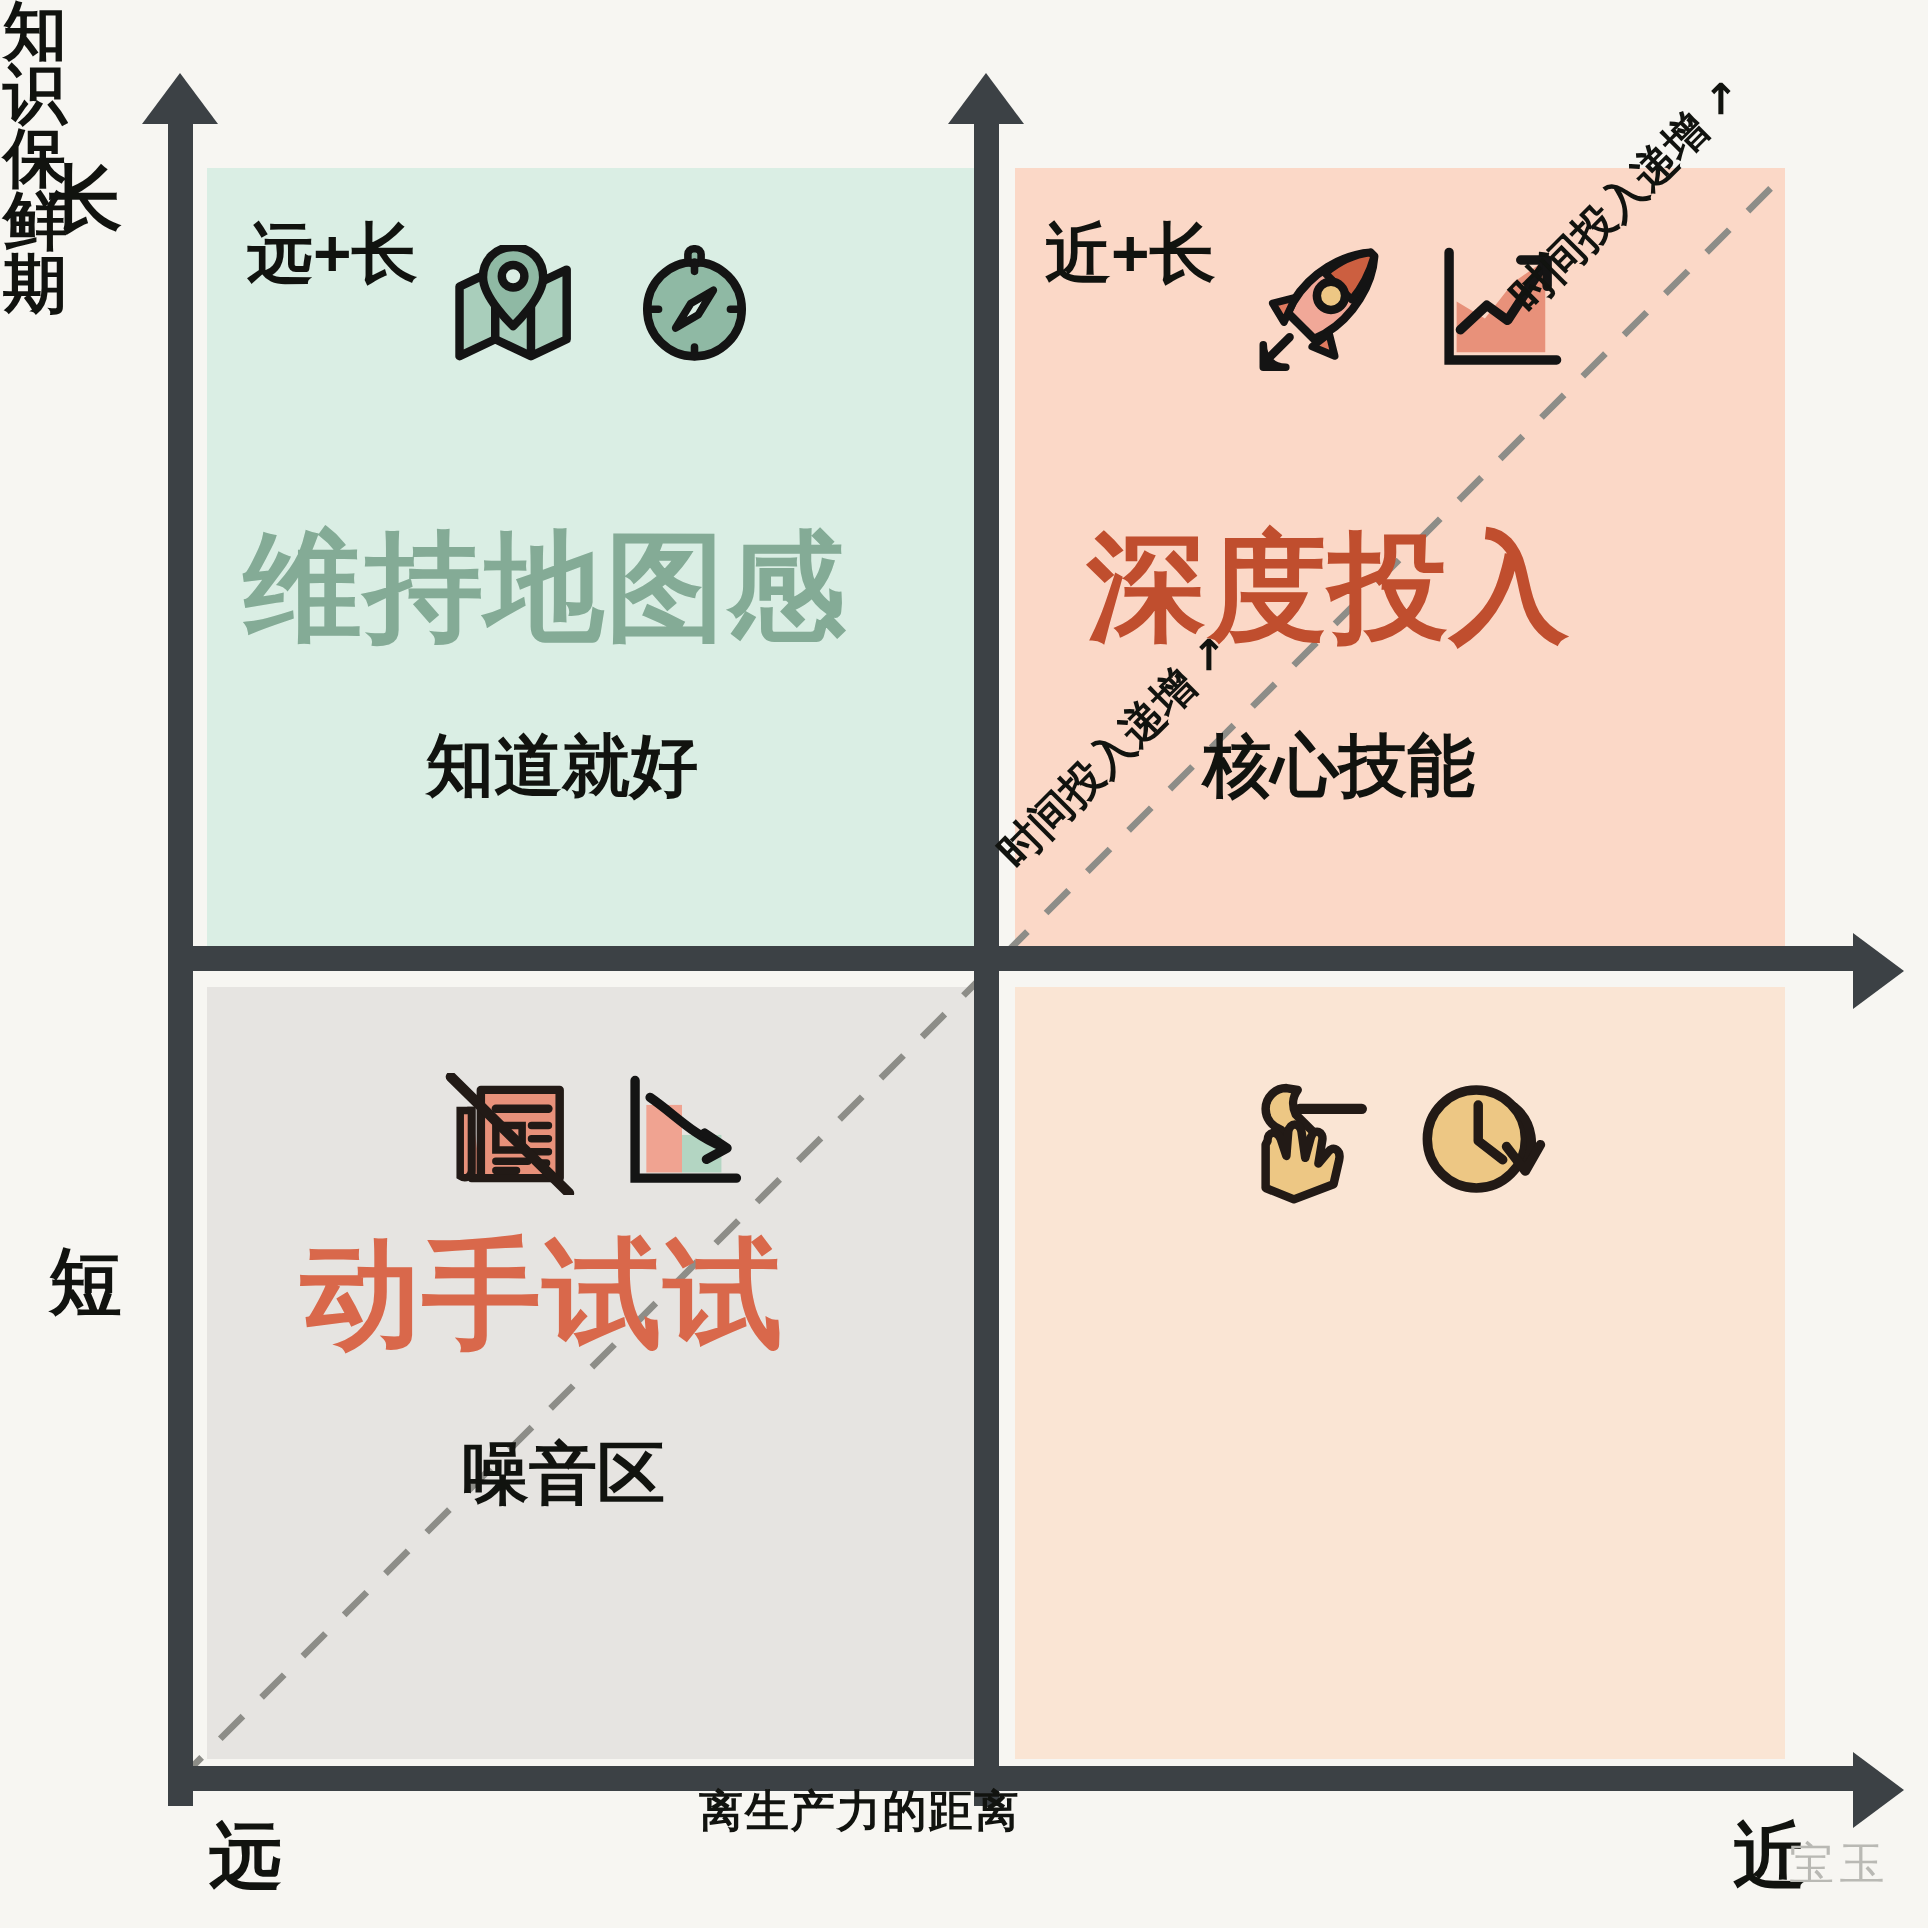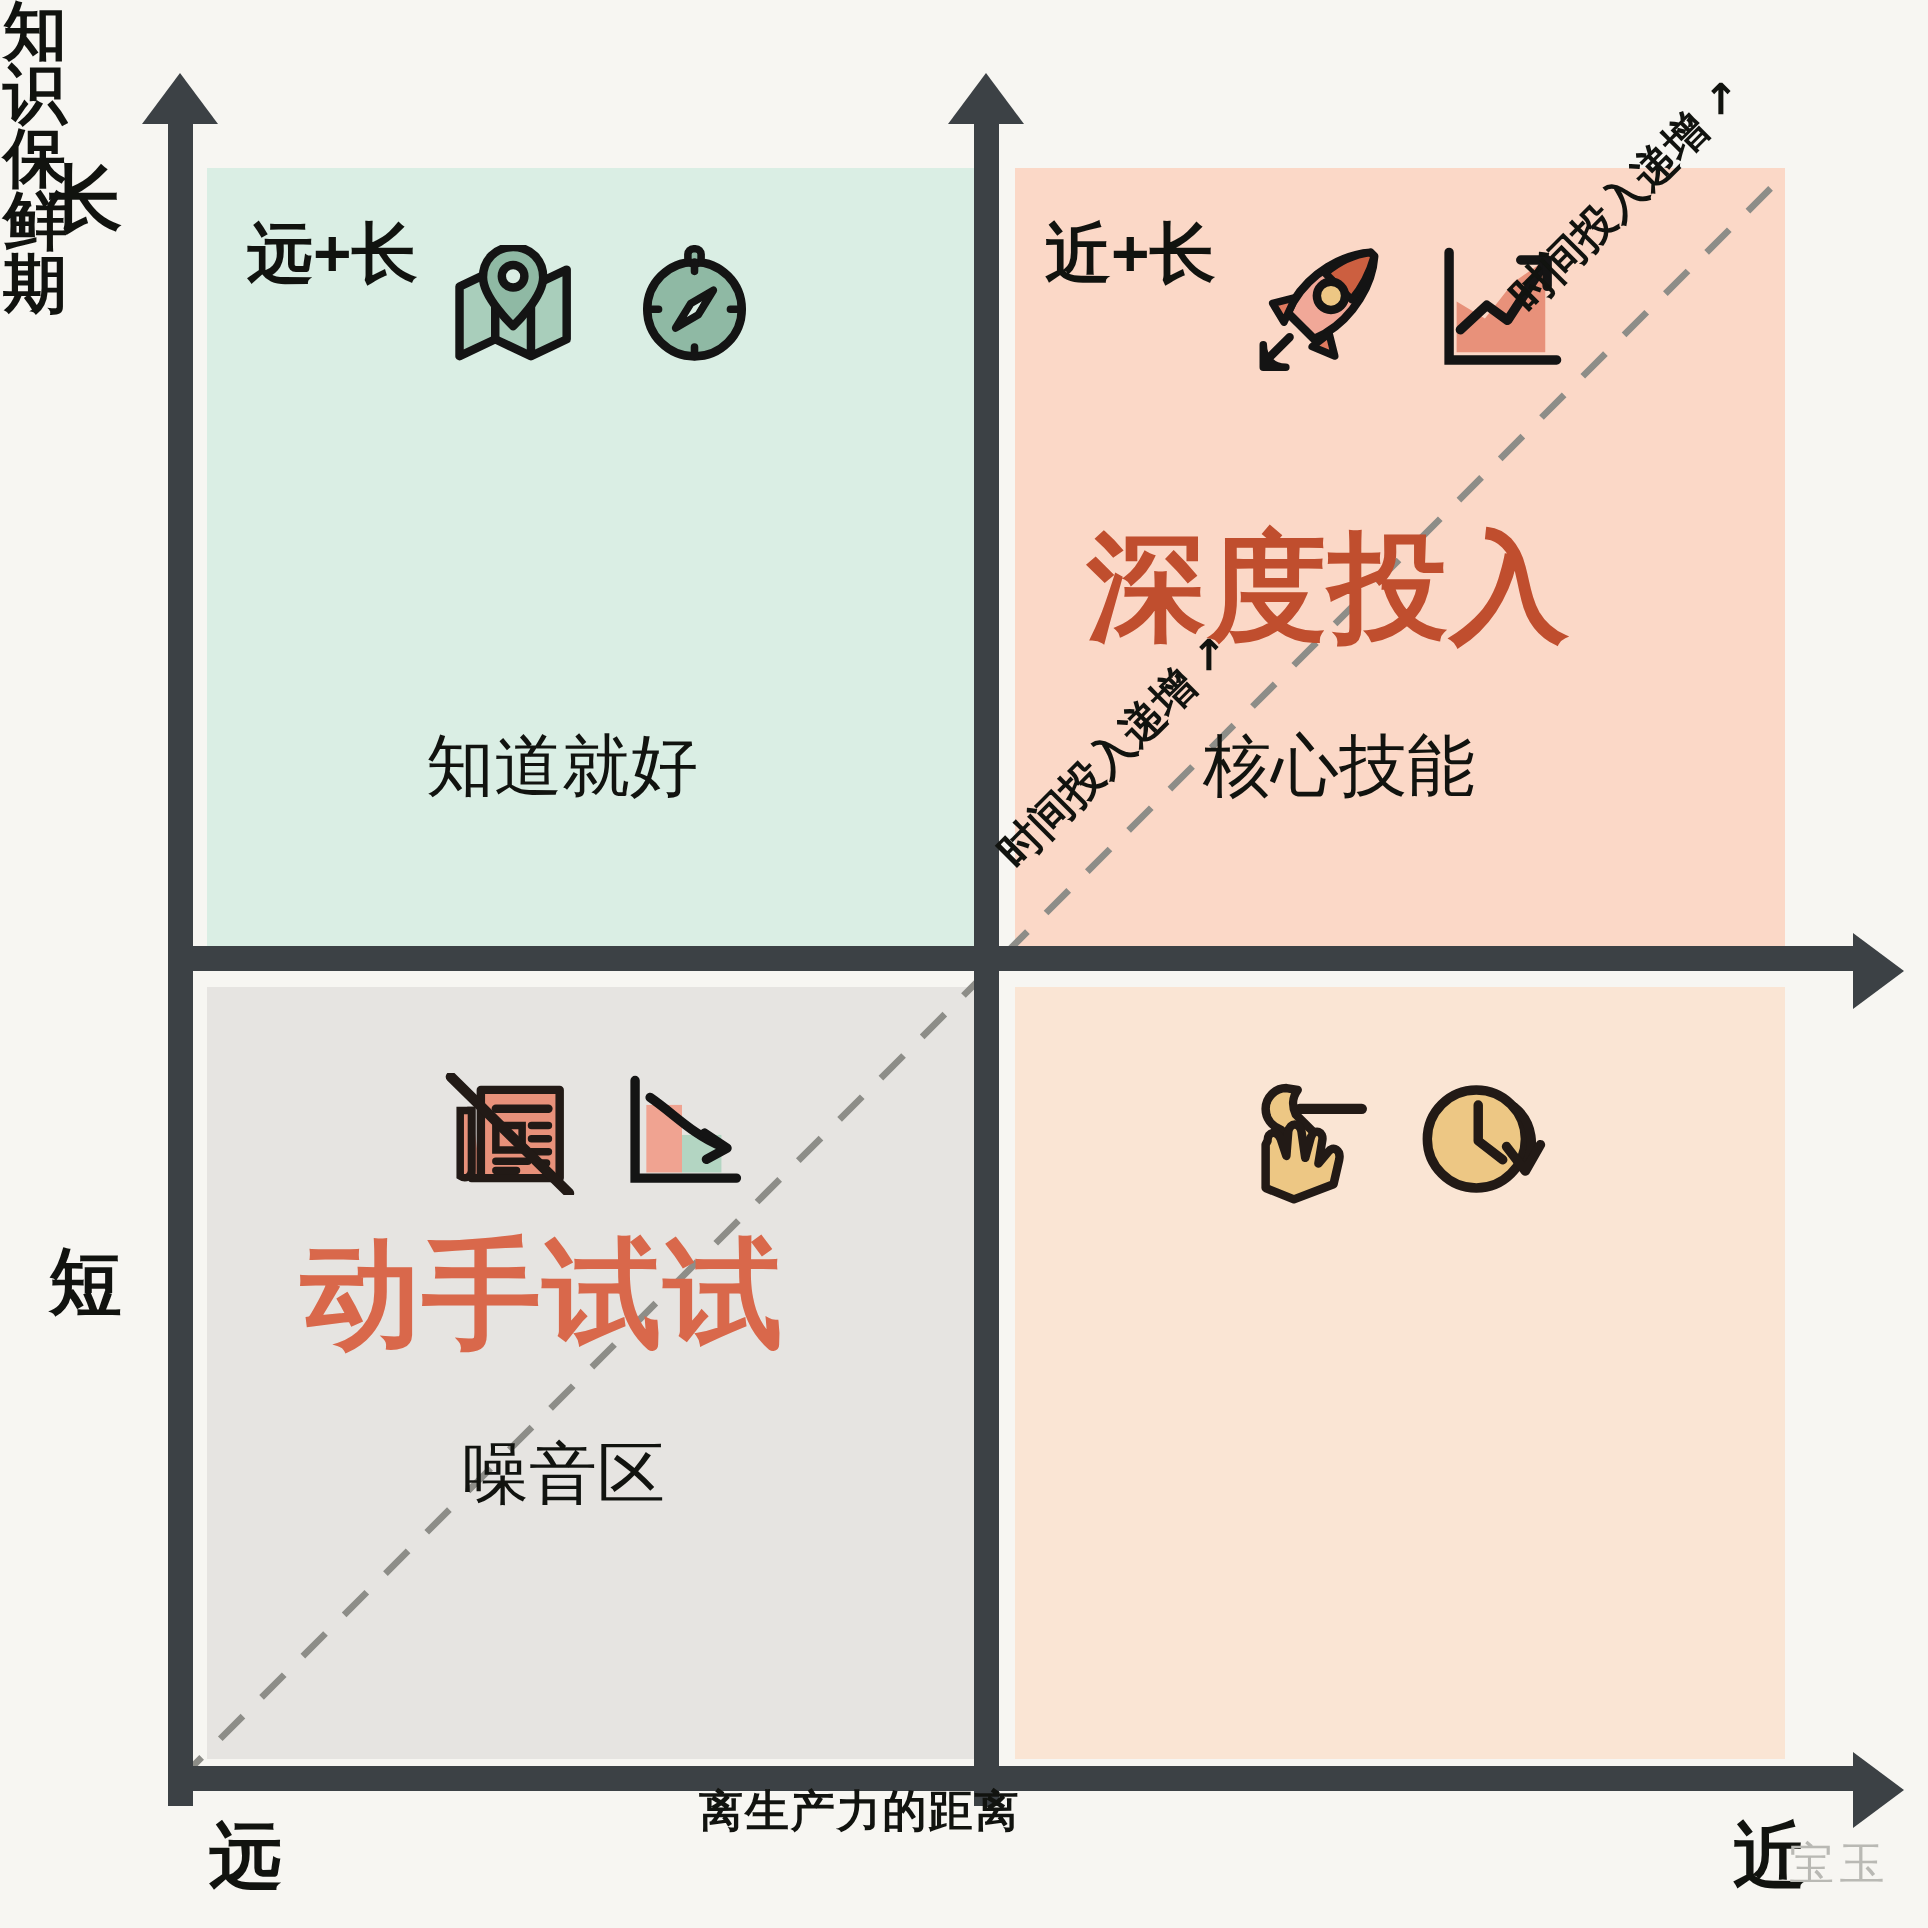--- a/index.html
+++ b/index.html
@@ -143,21 +143,21 @@
   .quad-title {
     position: absolute;
     font-size: 119px;
     font-weight: bold;
     white-space: nowrap;
     letter-spacing: 1.9px;
   }
   .quad-sub {
     position: absolute;
     font-size: 68px;
-    font-weight: normal;
+    font-weight: bold;
     color: #11130f;
     white-space: nowrap;
   }
 
   
   #tag-tl   { left: 247px; top: 209px; }
   #icons-tl { left: 452px; top: 243px; }
   #title-tl { left: 243px; top: 508px; color: #84ab96; }
   #sub-tl   { left: 426px; top: 721px; }
   
@@ -247,20 +247,21 @@
     <span>
       <svg width="121" height="121" viewBox="0 0 128 128">
         <circle cx="64" cy="70" r="50" fill="#8fb9a4" stroke="#141414" stroke-width="9"></circle>
         <rect x="57" y="6" width="14" height="16" rx="6" fill="#8fb9a4" stroke="#141414" stroke-width="8"></rect>
         <path d="M64 20 L64 30 M14 70 L26 70 M102 70 L114 70 M64 110 L64 120" stroke="#141414" stroke-width="8" stroke-linecap="round"></path>
         <path d="M84 50 L68 76 L44 90 L60 64 Z" fill="#daeee4" stroke="#141414" stroke-width="8" stroke-linejoin="round"></path>
         <path d="M84 50 L68 76 L76 60 Z" fill="#e8775a" stroke="#141414" stroke-width="6" stroke-linejoin="round"></path>
       </svg>
     </span>
   </div>
+  <div class="quad-title" id="title-tl">维持地图感</div>
   <div class="quad-sub" id="sub-tl">知道就好</div>
 
   <div class="quad-tag" id="tag-tr">近+长</div>
   <div class="quad-icons" id="icons-tr">
     <span>
       <svg width="141" height="132" viewBox="0 0 150 140">
         <path d="M126 10 C96 12 62 32 44 62 L38 74 L66 102 L78 96 C108 78 128 44 130 14 Z" fill="#f1a898" stroke="#141414" stroke-width="9" stroke-linejoin="round"></path>
         <path d="M126 10 C110 12 92 20 78 32 L106 60 C118 46 126 28 130 14 Z" fill="#cc5f40" stroke="#141414" stroke-width="8" stroke-linejoin="round"></path>
         <circle cx="84" cy="56" r="15" fill="#edc784" stroke="#141414" stroke-width="9"></circle>
         <path d="M46 58 L22 64 L34 84 Z" fill="#e07a5f" stroke="#141414" stroke-width="8" stroke-linejoin="round"></path>

